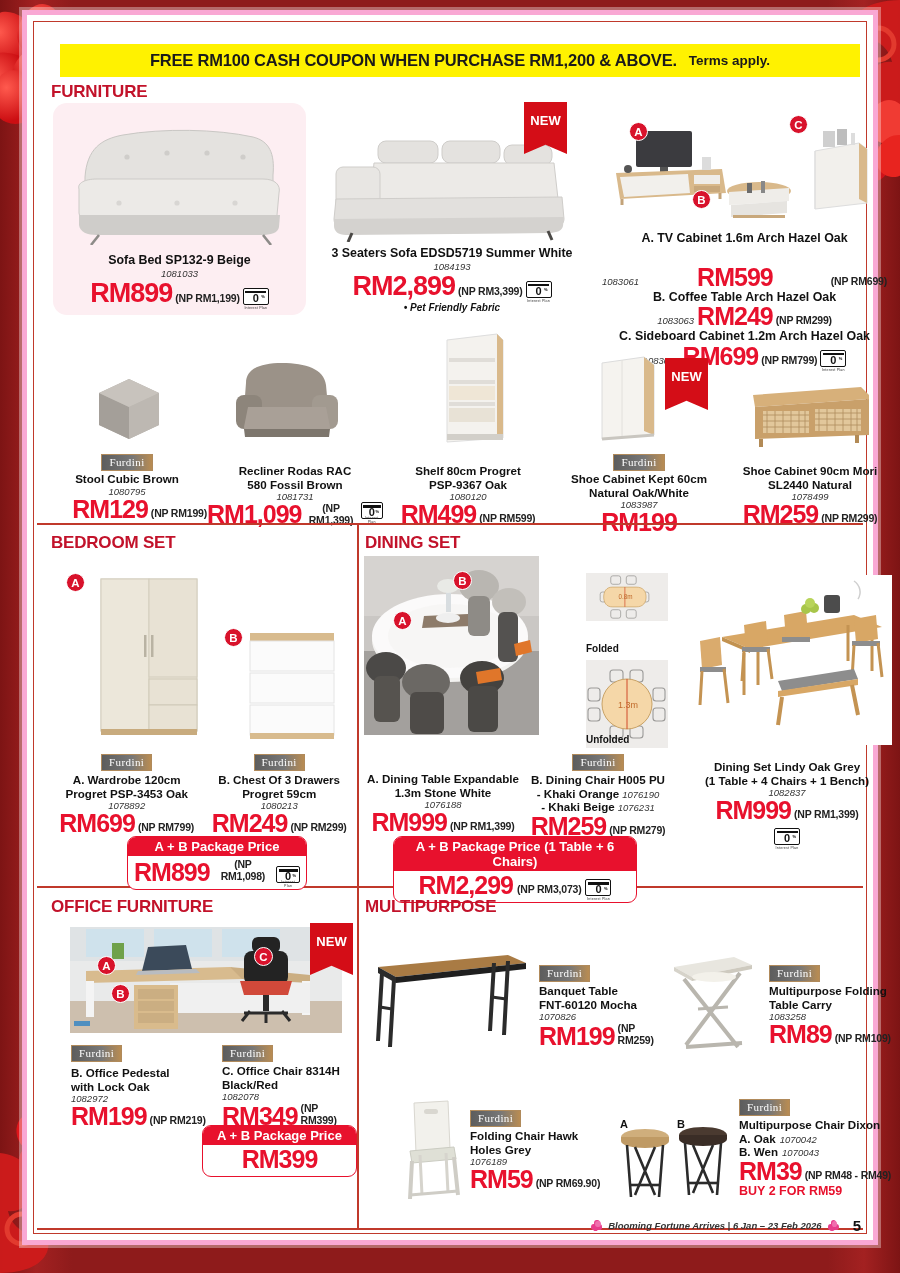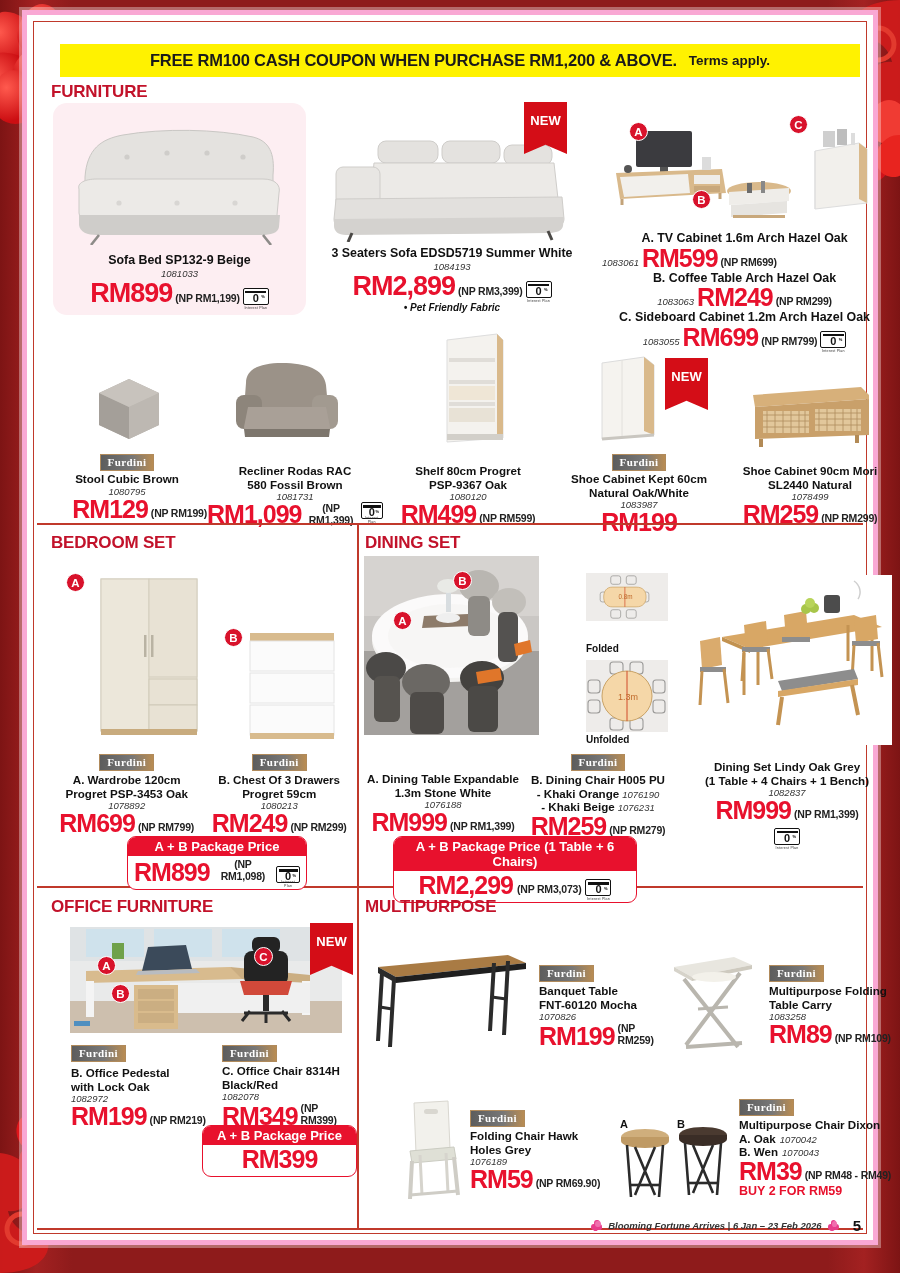--- a/index.html
+++ b/index.html
@@ -49,21 +49,21 @@
   .np{ font-size:10.5px; font-weight:bold; color:#222; letter-spacing:-.2px;}
   .sku{ font-style:italic; font-size:9.5px; color:#333; }
   .pname{ font-size:12.4px; font-weight:bold; color:#111; line-height:1.18; }
   .pname.sm{ font-size:11.6px; }
   .note{ font-style:italic; font-size:10px; color:#111; font-weight:bold;}
   
   .furdini{
     display:inline-block; padding:1px 7px 2px 7px;
     background:linear-gradient(90deg,#5d5d5d,#777 60%,#b98c52);
     border:1px solid #b08a5b;
-    color:#fff; font-weight:bold; font-size:11px; letter-spacing:.4px;
+    color:#fff; font-weight:normal; font-size:11px; letter-spacing:.4px;
     font-family:"Liberation Serif", serif;
   }
   
   .zero{
     display:inline-block; width:26px; height:17px; border:1.2px solid #111; border-radius:2px;
     position:relative; background:#fff; vertical-align:middle;
   }
   .zero::before{content:""; position:absolute; left:1.5px; right:1.5px; top:2px; height:2.5px; background:#111;}
   .zero .z{ position:absolute; left:0; right:0; bottom:0px; text-align:center; font-weight:bold; font-size:11px; line-height:11px; color:#111;}
   .zero .zp{ position:absolute; right:3px; top:5.5px; font-size:4px; font-weight:bold;}
@@ -226,21 +226,21 @@
     <rect x="16" y="8" width="12" height="16" fill="#cfcfcf"></rect>
     <rect x="30" y="6" width="10" height="16" fill="#bdbdbd"></rect>
     <rect x="44" y="10" width="4" height="12" fill="#ddd"></rect>
   </svg>
   <div class="bullet" style="left:602px;top:107px;">A</div>
   <div class="bullet" style="left:665px;top:175px;">B</div>
   <div class="bullet" style="left:762px;top:100px;">C</div>
 
   <div style="position:absolute;left:575px;top:216px;width:285px;text-align:center;">
     <div class="pname">A. TV Cabinet 1.6m Arch Hazel Oak</div>
-    <div style="display:flex;align-items:flex-end;justify-content:flex-start;gap:3px;">
+    <div style="display:flex;align-items:flex-end;justify-content:space-between;gap:3px;margin-top:19px;">
       <span class="sku" style="padding-bottom:3px;">1083061</span>
       <span class="price">RM599</span>
       <span class="np" style="padding-bottom:3px;">(NP RM699)</span>
     </div>
     <div class="pname">B. Coffee Table Arch Hazel Oak</div>
     <div style="display:flex;align-items:flex-end;justify-content:center;gap:3px;">
       <span class="sku" style="padding-bottom:3px;">1083063</span>
       <span class="price">RM249</span>
       <span class="np" style="padding-bottom:3px;">(NP RM299)</span>
     </div>
@@ -460,21 +460,21 @@
           <rect x="40" y="52" width="14" height="12" rx="3"></rect>
         <rect x="3" y="27" width="12" height="14" rx="3"></rect>
           <rect x="60" y="27" width="12" height="14" rx="3"></rect>
       </g>
       <path d="M20 20 L54 20 C64 20 68 26 68 34 C68 42 64 48 54 48 L20 48 C12 48 8 42 8 34 C8 26 12 20 20 20 Z" fill="#f5d7a8" stroke="#c9a265"></path>
       <path d="M38 20 L38 48" stroke="#d04a2a" stroke-width="1"></path>
       <text x="39" y="37" font-size="9" fill="#c06a2b" text-anchor="middle" font-family="Liberation Sans, sans-serif">0.8m</text>
     </svg>
   </div>
   <div style="position:absolute;left:559px;top:628px;font-size:10px;font-weight:bold;color:#111;">Folded</div>
-  <div style="position:absolute;left:559px;top:645px;width:82px;height:72px;background:#eeecea;">
+  <div style="position:absolute;left:559px;top:645px;width:82px;height:88px;background:#eeecea;">
     <svg viewBox="0 0 82 72" style="width:100%;height:100%;">
       <g stroke="#9b9a98" fill="none" stroke-width="1.1">
         <rect x="24" y="2" width="13" height="12" rx="3"></rect>
           <rect x="44" y="2" width="13" height="12" rx="3"></rect>
         <rect x="24" y="58" width="13" height="12" rx="3"></rect>
           <rect x="44" y="58" width="13" height="12" rx="3"></rect>
         <rect x="2" y="20" width="12" height="13" rx="3"></rect>
           <rect x="2" y="40" width="12" height="13" rx="3"></rect>
         <rect x="67" y="20" width="12" height="13" rx="3"></rect>
           <rect x="67" y="40" width="12" height="13" rx="3"></rect>

